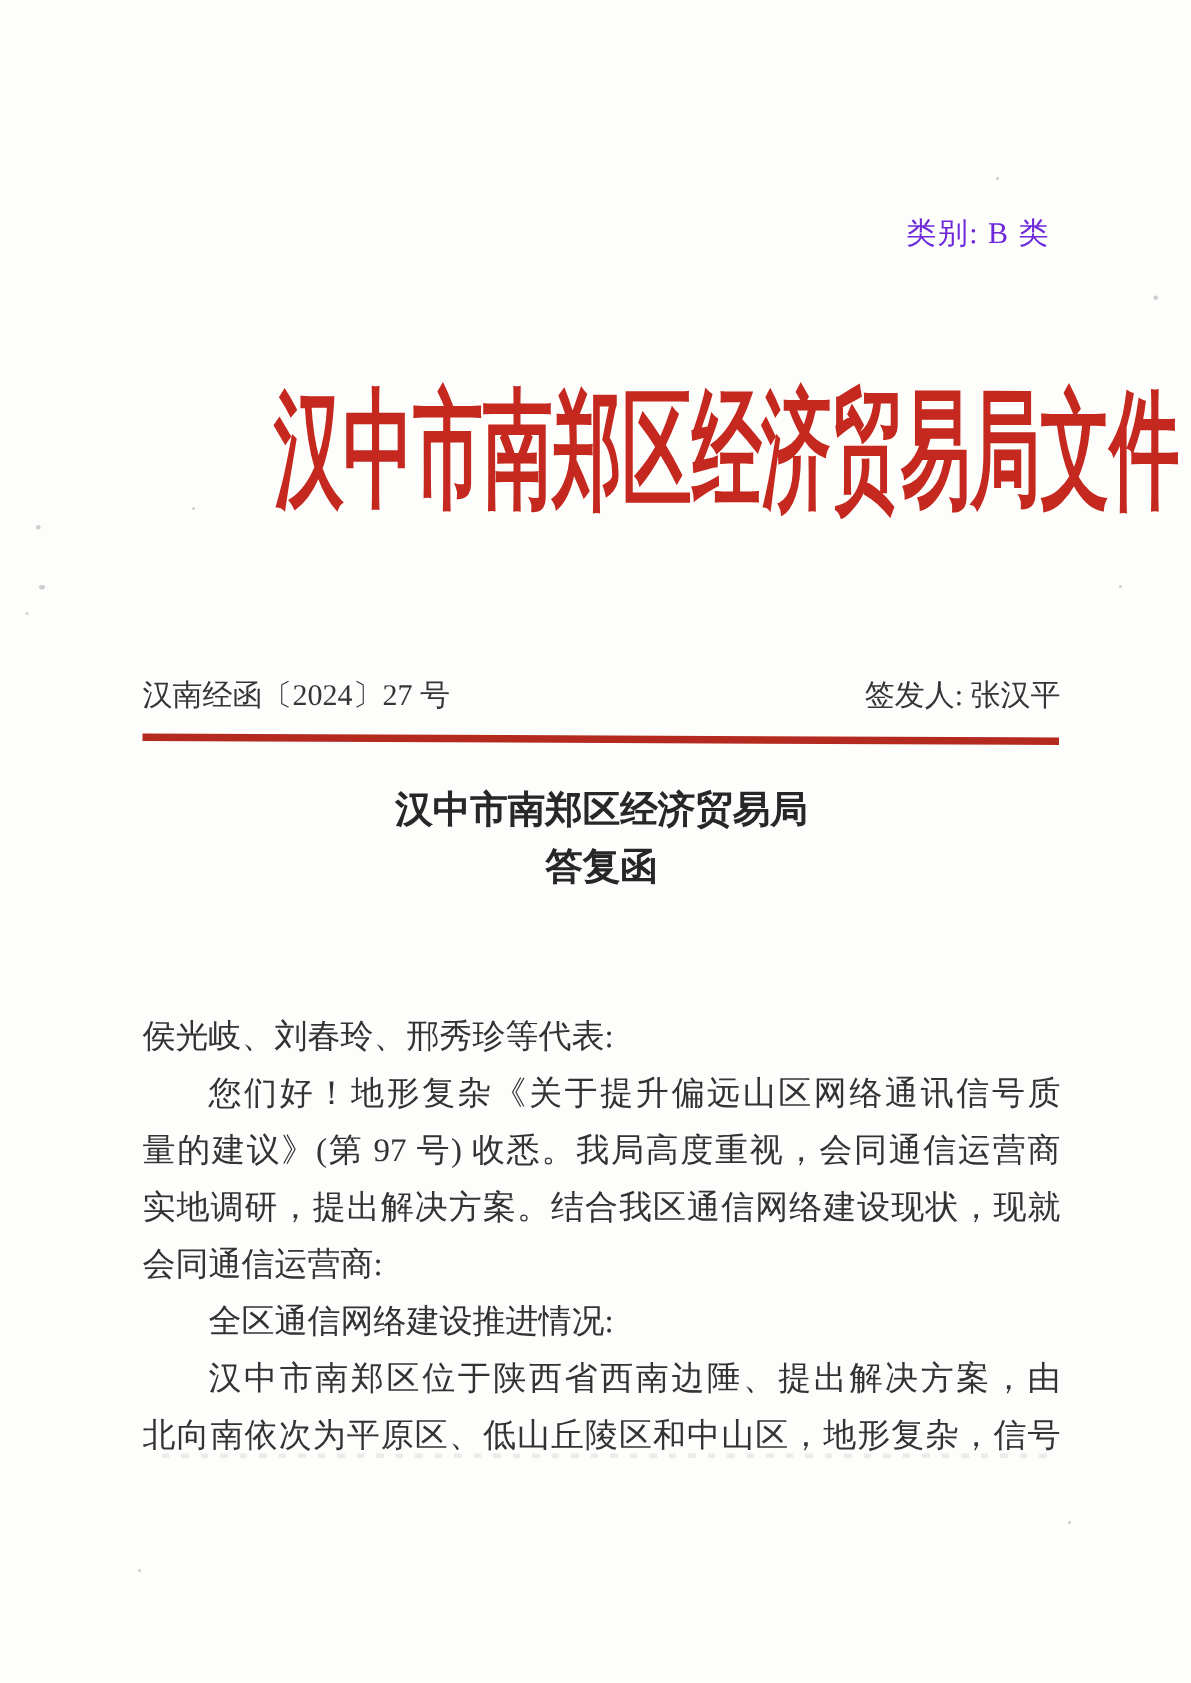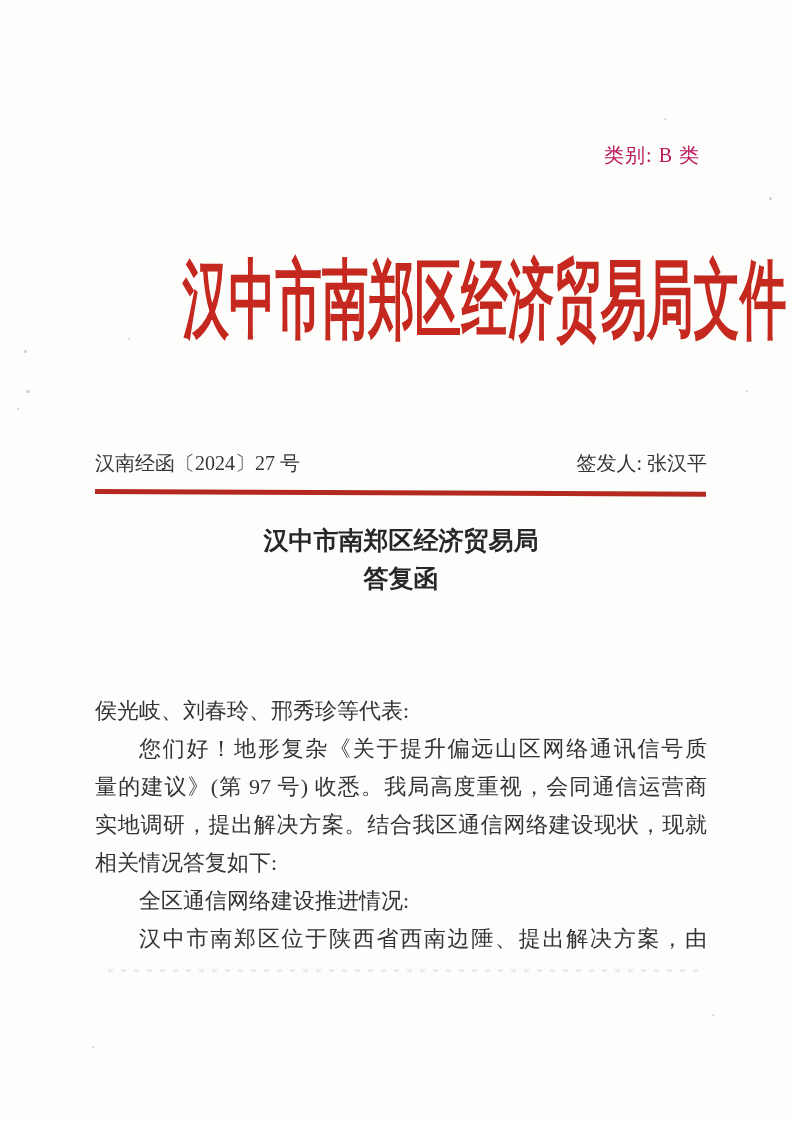--- a/index.html
+++ b/index.html
@@ -6,21 +6,21 @@
   html,body { background:#ffffff; }
   .page {
     position:relative;
     width:794px; height:1122px;
     background:#fdfdfc;
     overflow:hidden;
     font-family:"Liberation Serif","DejaVu Serif",serif;
   }
   .category {
     position:absolute; top:142px; right:94px;
-    font-size:20px; color:#be185d; letter-spacing:1px;
+    font-size:20px; color:#6d28d9; letter-spacing:1px;
     white-space:nowrap;
   }
   .org-title {
     position:absolute; top:250px; left:0; width:794px;
     text-align:center;
     font-size:86px; font-weight:bold; color:#c5281e;
     white-space:nowrap;
     transform:scaleX(0.54);
     transform-origin:50% 50%;
     line-height:100px;
@@ -39,21 +39,20 @@
     position:absolute; top:522px; left:4px; width:794px;
     text-align:center;
     font-size:25px; font-weight:bold; color:#272727;
     line-height:38px;
   }
   .body-block {
     position:absolute; top:672px; left:95px; width:612px;
     font-size:22px; color:#333333;
     line-height:38px;
     text-justify:inter-ideograph;
-    margin-top:20px;
   }
   .line.indent { text-indent:2em; }
   .line.full { text-align:justify; text-align-last:justify; }
   .speck {
     position:absolute; background:#555; border-radius:50%; opacity:.28;
   }
   .ghost-line {
     position:absolute; top:969px; left:108px; width:592px; height:3px;
     background:repeating-linear-gradient(90deg, rgba(70,70,70,.55) 0 5px, transparent 5px 13px);
     opacity:.18;
@@ -78,23 +77,24 @@
   <div class="title-block">
     <div>汉中市南郑区经济贸易局</div>
     <div>答复函</div>
   </div>
 
   <div class="body-block">
     <div class="line">侯光岐、刘春玲、邢秀珍等代表:</div>
     <div class="line indent full">您们好！地形复杂《关于提升偏远山区网络通讯信号质</div>
     <div class="line full">量的建议》(第 97 号) 收悉。我局高度重视，会同通信运营商</div>
     <div class="line full">实地调研，提出解决方案。结合我区通信网络建设现状，现就</div>
-    <div class="line">相关情况答复如下:</div>
+    <div class="line">会同通信运营商:</div>
     <div class="line indent">全区通信网络建设推进情况:</div>
     <div class="line indent full">汉中市南郑区位于陕西省西南边陲、提出解决方案，由</div>
+    <div class="line full">北向南依次为平原区、低山丘陵区和中山区，地形复杂，信号</div>
   </div>
 
   <div class="speck" style="left:24px;  top:350px; width:3px; height:3px;"></div>
   <div class="speck" style="left:26px;  top:390px; width:4px; height:3px;"></div>
   <div class="speck" style="left:17px;  top:408px; width:2px; height:2px;"></div>
   <div class="speck" style="left:769px; top:197px; width:3px; height:3px;"></div>
   <div class="speck" style="left:746px; top:390px; width:2px; height:2px;"></div>
   <div class="speck" style="left:128px; top:338px; width:2px; height:2px;"></div>
   <div class="speck" style="left:664px; top:118px; width:2px; height:2px;"></div>
   <div class="speck" style="left:92px;  top:1046px;width:2px; height:2px;"></div>

